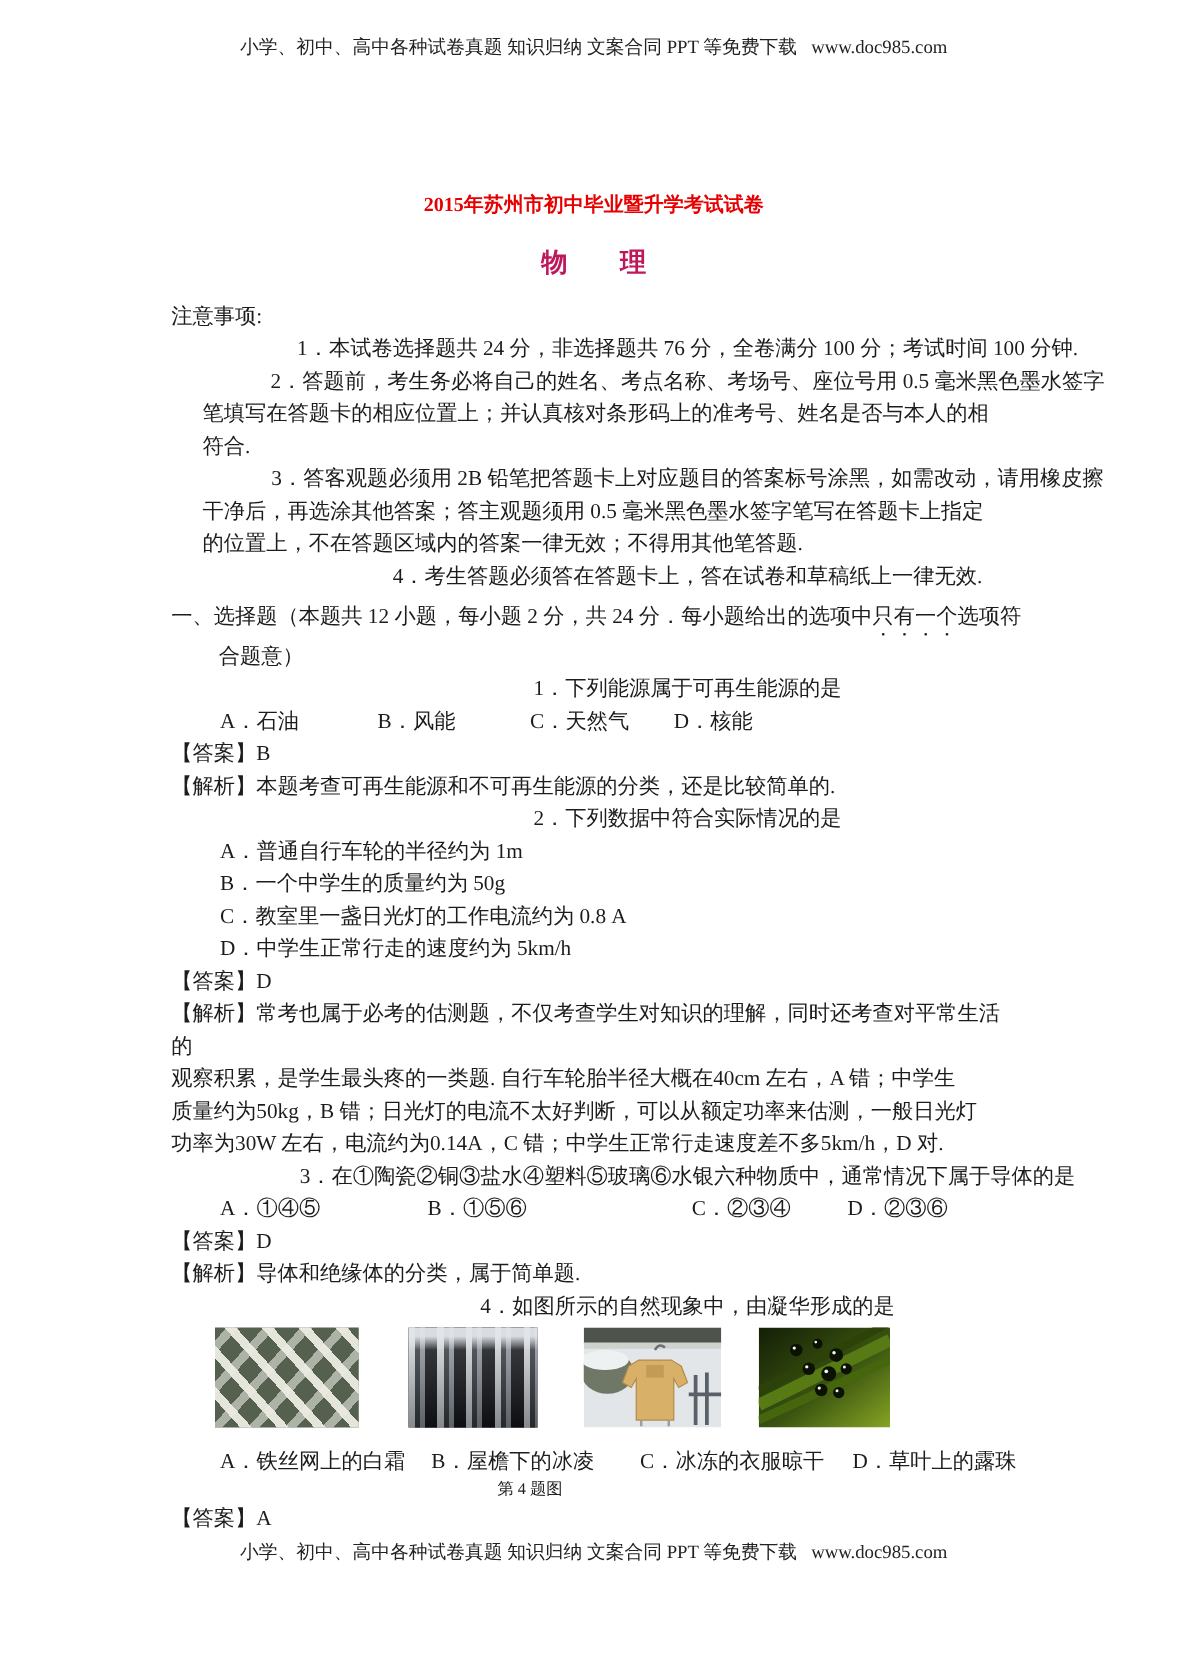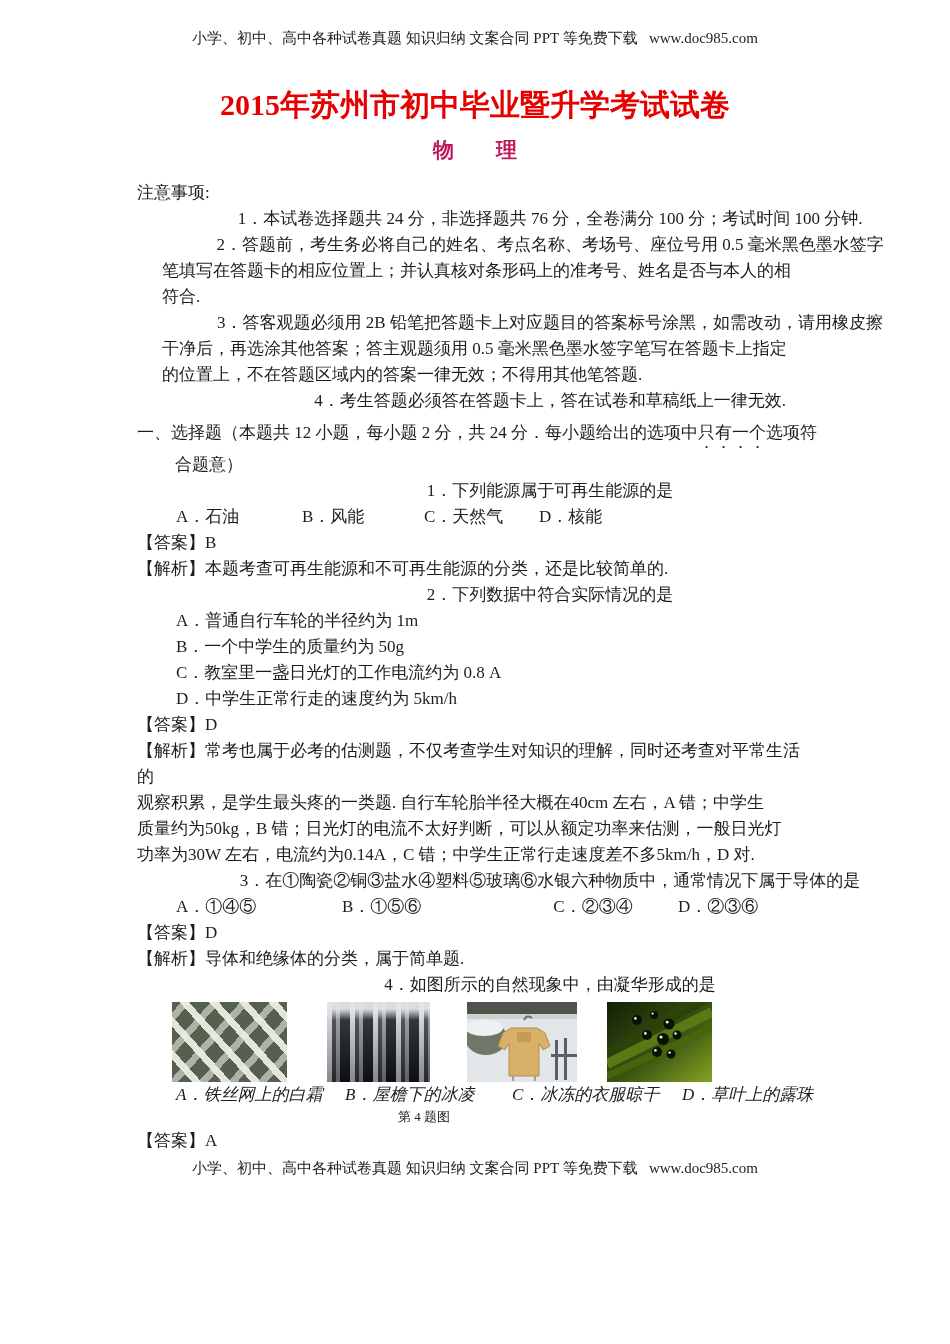--- a/index.html
+++ b/index.html
@@ -3,21 +3,21 @@
 <meta charset="utf-8">
 <style>
   html,body{margin:0;padding:0;}
   body{
     width:950px;height:1344px;background:#ffffff;overflow:hidden;
     font-family:"Liberation Serif","DejaVu Serif",serif;
     color:#1c1c1c;font-size:17px;
   }
   .center{text-align:center;}
   .pageheader{padding-top:28px;font-size:15px;line-height:20px;color:#222;white-space:pre;}
-  .doctitle{margin-top:42px;font-size:30px;line-height:30px;font-weight:bold;white-space:pre;}
+  .doctitle{margin-top:102px;font-size:16px;line-height:30px;font-weight:bold;white-space:pre;}
   .docsubject{margin-top:16px;font-size:21px;line-height:28px;font-weight:bold;white-space:pre;}
   .line{line-height:26px;white-space:pre;}
   .m137{margin-left:137px;}
   .m150{margin-left:150px;text-align:center;}
   .m162{margin-left:162px;}
   .m175{margin-left:175px;}
   .m176{margin-left:176px;}
   .secgap{margin-top:6px;}
   .bold{font-weight:normal;}
   .emph{
@@ -38,21 +38,21 @@
   }
   .photo2{
     width:103px;margin-right:37px;background-color:#16191e;
     background-image:
       linear-gradient(180deg, rgba(225,229,233,.95) 0 7px, rgba(225,229,233,0) 18px),
       linear-gradient(180deg, rgba(255,255,255,.18) 0%, rgba(0,0,0,.40) 100%),
       repeating-linear-gradient(90deg, #dfe4e8 0 5px, #3c4148 5px 9px, #99a1a9 9px 13px, #15181d 13px 23px);
   }
   .photo3{width:110px;margin-right:30px;}
   .photo4{width:105px;}
-  .caption{font-style:italic;}
+  .caption{margin-top:14px;}
   .figlabel{margin-left:398px;margin-top:0;font-size:13px;line-height:18px;white-space:pre;color:#222;}
   .ans4{margin-top:2px;}
   .pagefooter{margin-top:4px;font-size:15px;line-height:20px;color:#222;white-space:pre;}
 </style>
 </head>
 <body>
 
 <div class="pageheader center">小学、初中、高中各种试卷真题 知识归纳 文案合同 PPT 等免费下载   www.doc985.com</div>
 
 <div class="doctitle center" style="color:#e60000;">2015年苏州市初中毕业暨升学考试试卷</div>

